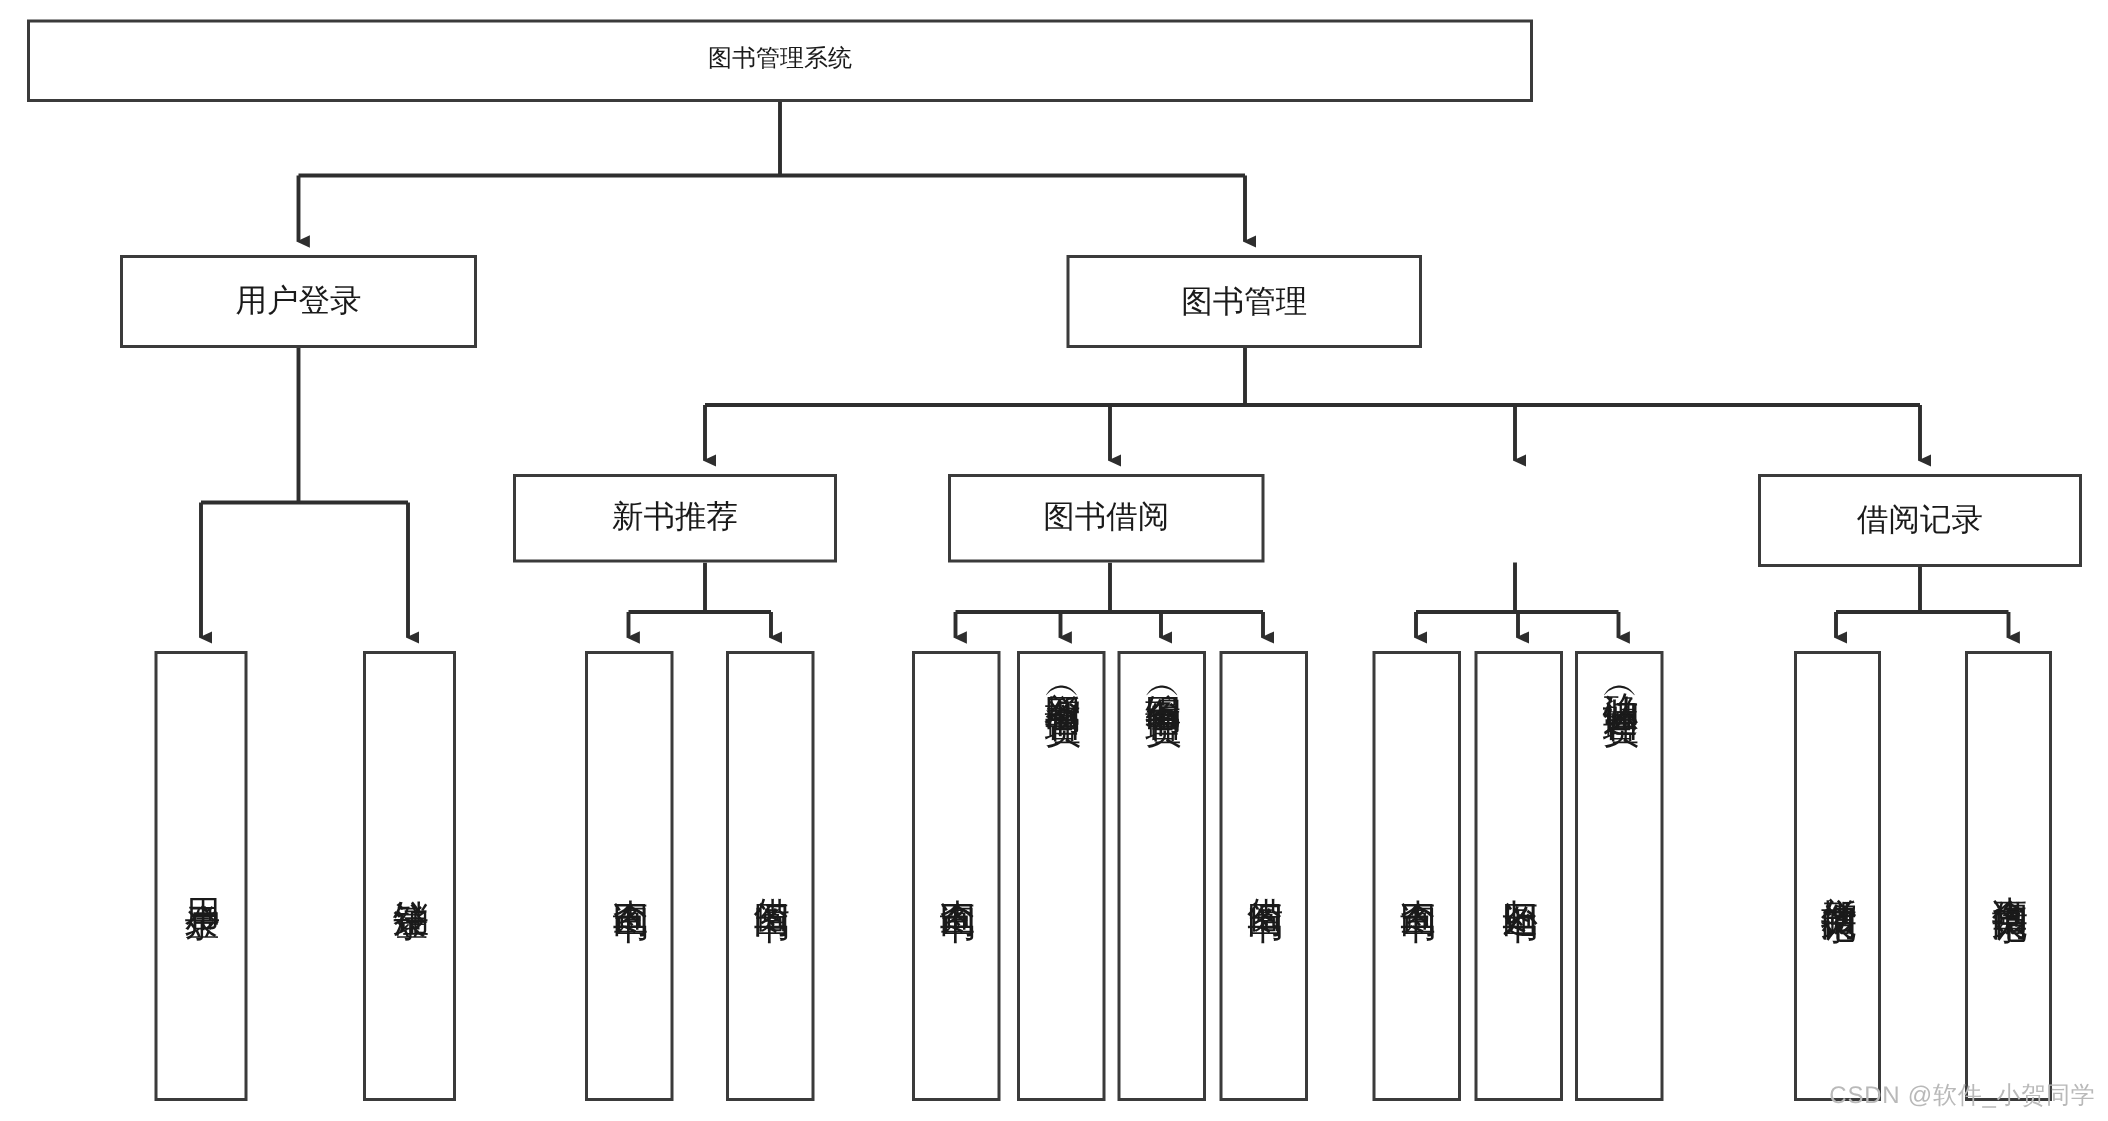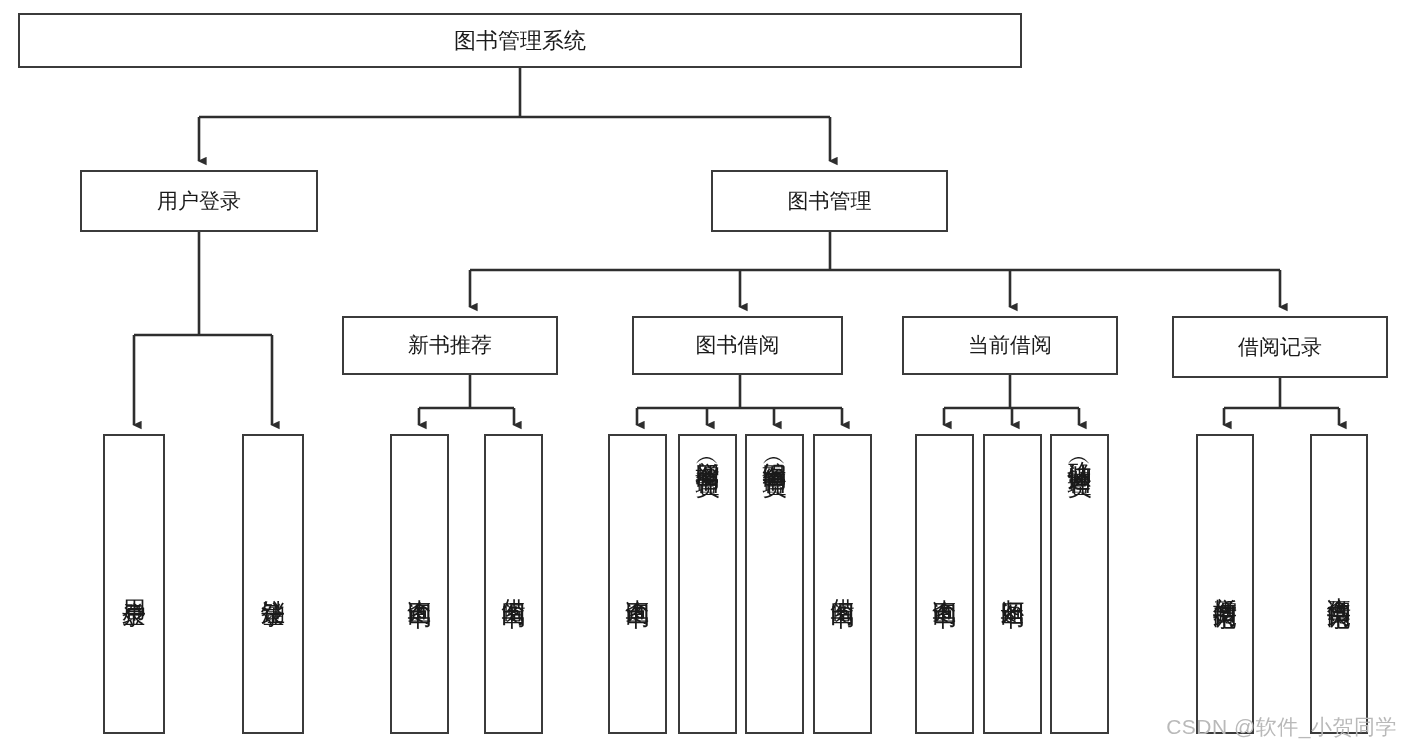--- a/index.html
+++ b/index.html
@@ -40,21 +40,21 @@
     display: block;
     text-align: center;
     line-height: 1.18;
     white-space: nowrap;
   }
   
   .node.horiz .label {
     font-size: 21px;
   }
   .node.root .label {
-    font-size: 22px;
+    font-size: 16px;
   }
   
   .node.vert {
     align-items: flex-start;
     padding-top: 6px;
   }
   .node.vert .label {
     writing-mode: vertical-rl;
     text-orientation: upright;
     font-size: 24px;
@@ -63,21 +63,21 @@
     white-space: nowrap;
   }
   .node.vert.mid {
     align-items: center;
     padding-top: 0;
   }
   #watermark {
     position: absolute;
     right: 8px;
     bottom: 6px;
-    font-size: 21px;
+    font-size: 16px;
     color: #b9b9b9;
     letter-spacing: 0.5px;
     white-space: nowrap;
   }
 </style>
 </head>
 <body>
 
 <div id="diagram-root">
 
@@ -143,23 +143,20 @@
   <div class="node horiz" style="left:711px; top:170px; width:237px; height:62px;font-family:Liberation Serif, serif;">
     <span class="label">图书管理</span>
   </div>
 
   <div class="node horiz" style="left:342px; top:316px; width:216px; height:59px;">
     <span class="label">新书推荐</span>
   </div>
   <div class="node horiz" style="left:632px; top:316px; width:211px; height:59px;">
     <span class="label">图书借阅</span>
   </div>
-  <div class="node horiz" style="left:902px; top:316px; width:216px; height:59px;">
-    <span class="label">当前借阅</span>
-  </div>
   <div class="node horiz" style="left:1172px; top:316px; width:216px; height:62px;">
     <span class="label">借阅记录</span>
   </div>
 
   <div class="node vert mid" style="left:103px; top:434px; width:62px; height:300px;">
     <span class="label">用户登录</span>
   </div>
   <div class="node vert mid" style="left:242px; top:434px; width:62px; height:300px;">
     <span class="label">注销登录</span>
   </div>

